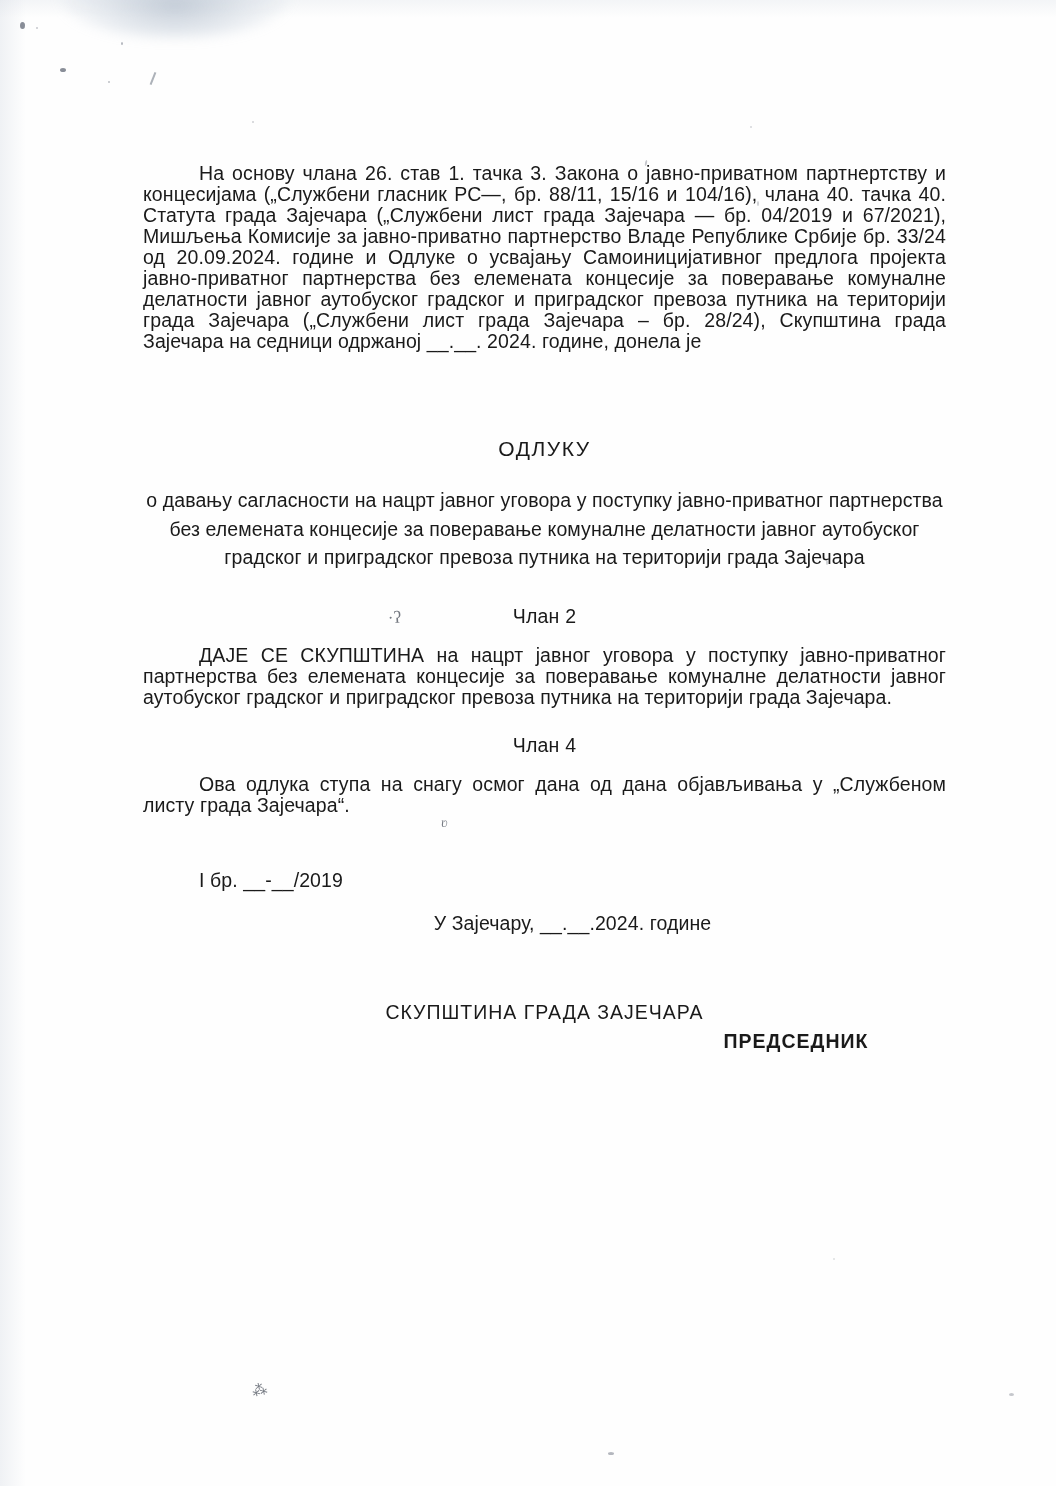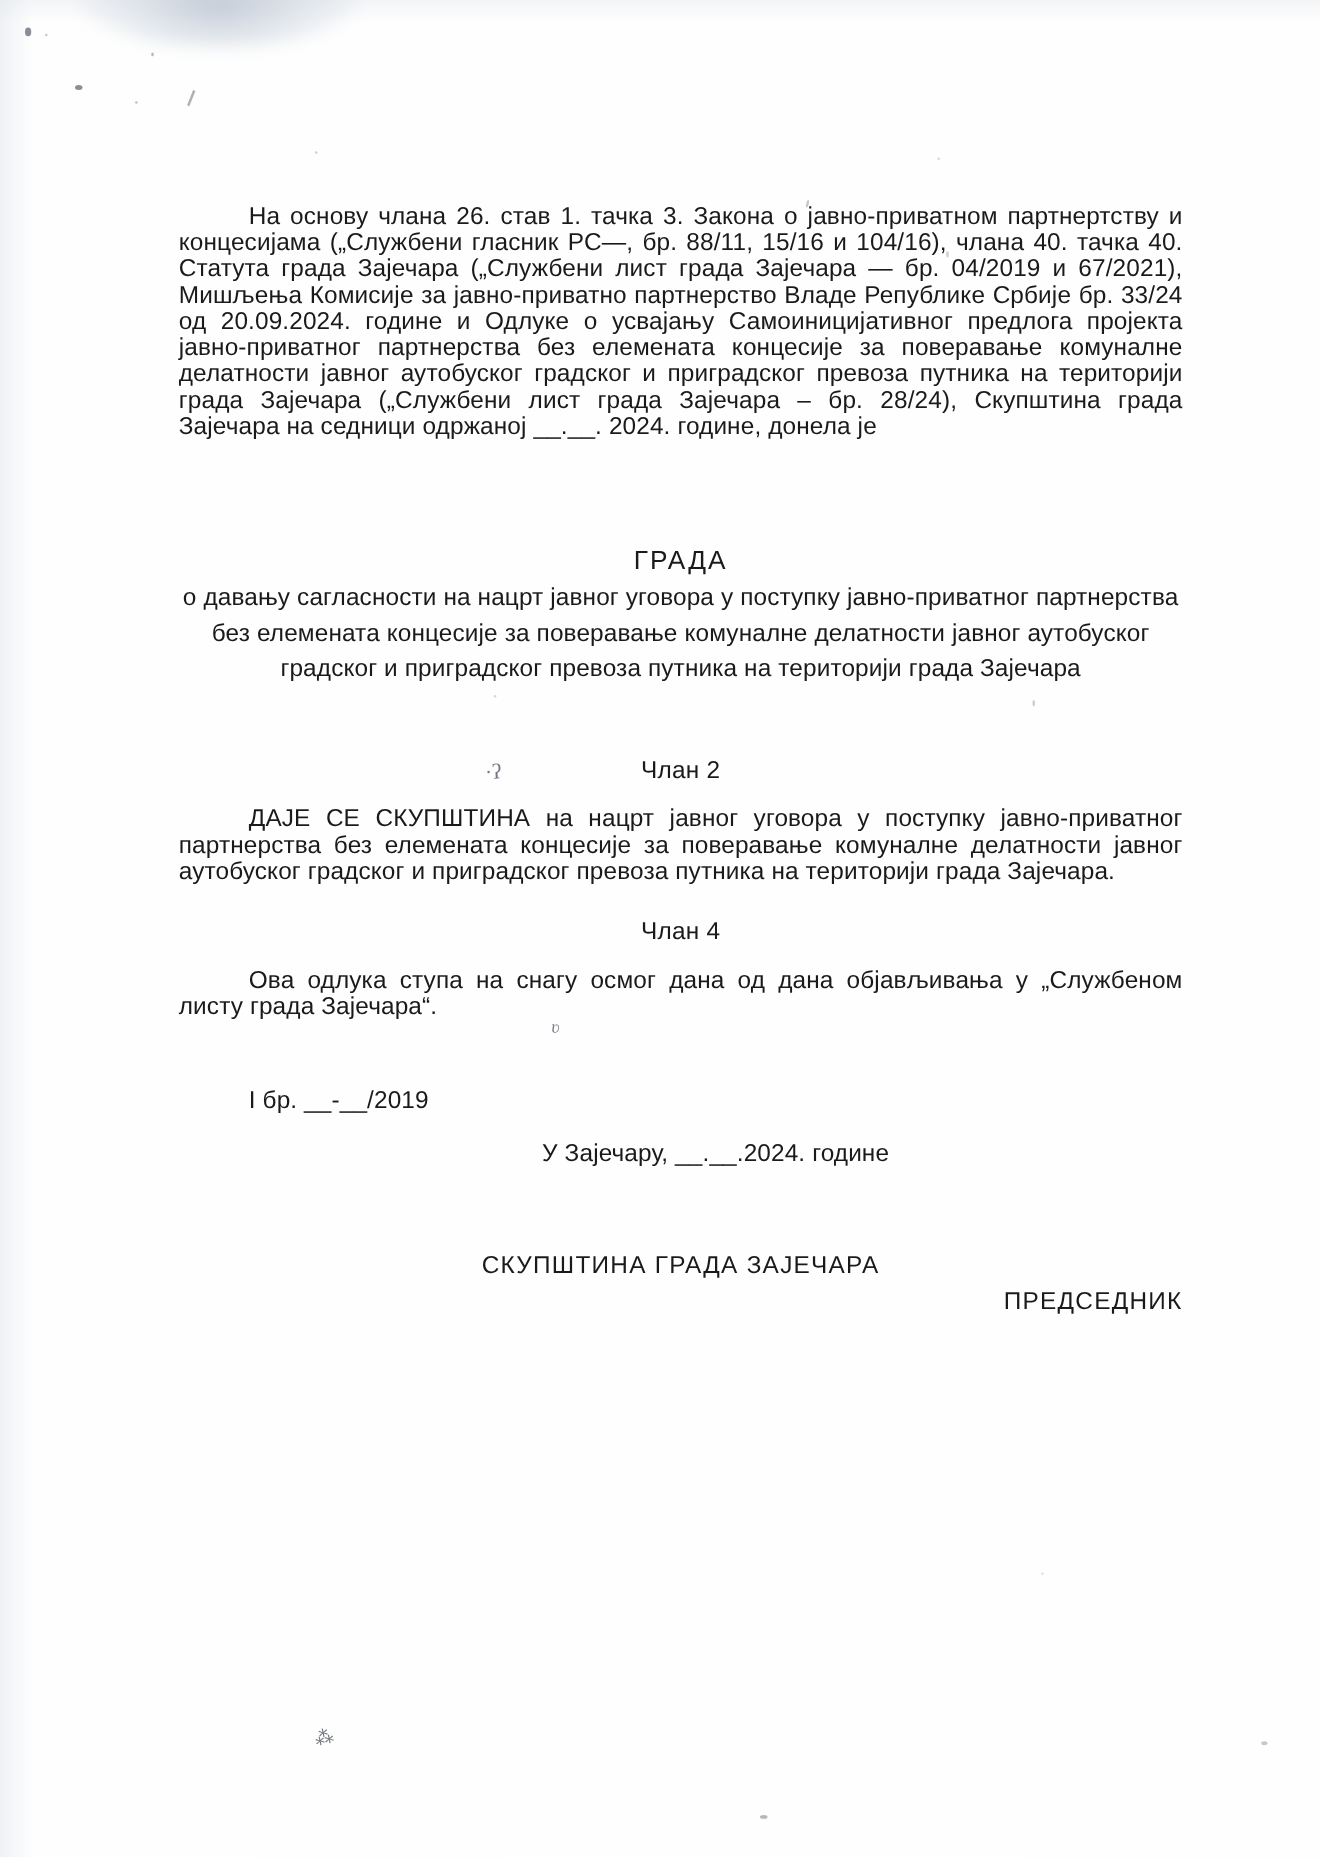--- a/index.html
+++ b/index.html
@@ -117,24 +117,25 @@
     letter-spacing: .1px;
   }
 
   .sig-org {
     font-size: 19.5px;
     letter-spacing: 1.0px;
     text-align: center;
     margin: 16px;
   }
   .sig-block {
-    text-align: right;
+    text-align: center;
     width: 300px;
     margin-left: auto;
     margin-right: 0px;
+    font-weight: bold;
   }
   .sig-role {
     font-size: 19.5px;
     letter-spacing: 1.0px;
     margin: 0;
   }
   .sig-name {
     font-size: 19.5px;
     letter-spacing: .2px;
     margin: 0;
@@ -176,24 +177,24 @@
     <div class="pencil-mark" style="left:252px; top:1381px; font-size:15px; transform:rotate(-12deg);">⁂</div>
   </div>
 
   <div class="doc">
 
     <div class="blk" style="top:163px;">
       <p class="para indent">На основу члана 26. став 1. тачка 3. Закона о јавно-приватном партнертству и концесијама („Службени гласник РС—, бр. 88/11, 15/16 и 104/16), члана 40. тачка 40. Статута града Зајечара („Службени лист града Зајечара — бр. 04/2019 и 67/2021), Мишљења Комисије за јавно-приватно партнерство Владе Републике Србије бр. 33/24 од 20.09.2024. године и Одлуке о усвајању Самоиницијативног предлога пројекта јавно-приватног партнерства без елемената концесије за поверавање комуналне делатности јавног аутобуског градског и приградског превоза путника на територији града Зајечара („Службени лист града Зајечара – бр. 28/24), Скупштина града Зајечара на седници одржаној __.__. 2024. године, донела је</p>
     </div>
 
     <div class="blk" style="top:437px;">
-      <p class="act-title">ГРАДА</p>
-    </div>
-
-    <div class="blk" style="top:464px;">
+      <p class="act-title">ОДЛУКУ</p>
+    </div>
+
+    <div class="blk" style="top:486px;">
       <p class="act-subtitle">о давању сагласности на нацрт јавног уговора у поступку јавно-приватног партнерства без елемената концесије за поверавање комуналне делатности јавног аутобуског градског и приградског превоза путника на територији града Зајечара</p>
     </div>
 
     <div class="blk" style="top:605px;">
       <p class="article-heading">Члан 2</p>
     </div>
 
     <div class="blk" style="top:645px;">
       <p class="para indent">ДАЈЕ СЕ СКУПШТИНА на нацрт јавног уговора у поступку јавно-приватног партнерства без елемената концесије за поверавање комуналне делатности јавног аутобуског градског и приградског превоза путника на територији града Зајечара.</p>
     </div>

